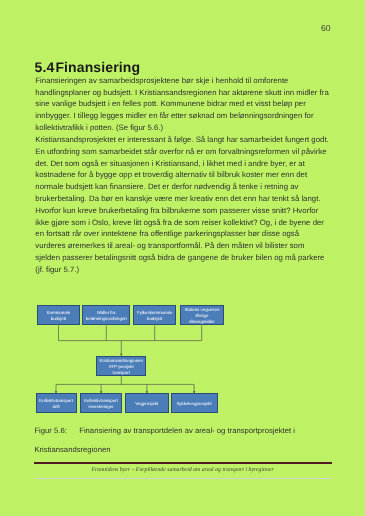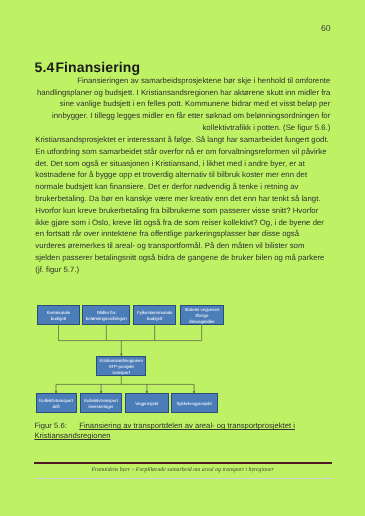--- a/index.html
+++ b/index.html
@@ -2,38 +2,38 @@
 <html><head>
 <meta charset="utf-8">
 <style>
   html,body{margin:0;padding:0;background:#ffffff;}
   body{width:365px;height:516px;font-family:"Liberation Sans",sans-serif;color:#231f20;-webkit-font-smoothing:antialiased;text-rendering:geometricPrecision;}
   .page{position:relative;width:365px;height:516px;overflow:hidden;background:#bef264;}
   .pageno{position:absolute;left:0;top:22.6px;width:330.6px;text-align:right;font-size:8.7px;color:#3b3b3b;}
   h2.sec .hnum{display:inline-block;width:20.8px;}
   h2.sec{position:absolute;left:34.6px;top:58.6px;margin:0;font-size:14px;font-weight:bold;letter-spacing:0.12px;color:#1a1a1a;}
   p.body{position:absolute;left:35.3px;width:295px;font-size:7.8px;line-height:11.8px;letter-spacing:0px;margin:0;color:#2e2e2e;}
-  #p1{top:74.8px;text-align:right;}
+  #p1{top:74.8px;}
   #p2{top:134px;}
   .figwrap{position:absolute;left:0;top:0;width:365px;height:516px;}
   .figconn{position:absolute;left:0;top:0;}
   .fbox{position:absolute;box-sizing:border-box;background:#4b7db8;border:0.7px solid #2a4d7a;
         display:flex;flex-direction:column;align-items:center;justify-content:center;
         color:#ffffff;font-size:4.4px;line-height:6.1px;font-family:"Liberation Sans",sans-serif;}
   .fbox .bl{display:block;white-space:nowrap;position:relative;top:0.9px;}
   #tb0{left:37.0px;top:305.1px;width:42.8px;height:20.2px;}
   #tb1{left:82.3px;top:305.1px;width:48.0px;height:20.2px;}
   #tb2{left:133.2px;top:305.1px;width:43.0px;height:20.2px;}
   #tb3{left:179.7px;top:305.1px;width:44.4px;height:20.2px;}
   #mb {left:96.3px;top:355.5px;width:49.9px;height:20.6px;}
   #bb0{left:35.5px;top:393.0px;width:41.3px;height:19.6px;}
   #bb1{left:79.6px;top:393.0px;width:42.9px;height:19.6px;}
   #bb2{left:124.9px;top:393.0px;width:43.9px;height:19.6px;}
   #bb3{left:170.6px;top:393.0px;width:47.0px;height:19.6px;}
-  .cap{position:absolute;left:34.4px;top:421.2px;width:300px;font-size:7.7px;line-height:10px;color:#2e2e2e;text-decoration:underline;}
+  .cap{position:absolute;left:34.4px;top:421.2px;width:300px;font-size:7.7px;line-height:19px;color:#2e2e2e;}
   .cap .lbl{display:inline-block;width:44.8px;}
   .frule{position:absolute;left:33.5px;width:298.3px;top:461.8px;height:2.4px;background:#4f1a22;}
   .footer{position:absolute;left:33.5px;width:298.3px;top:467.4px;text-align:center;font-size:5.8px;font-style:italic;font-family:"Liberation Serif",serif;color:#3c3c3c;}
   .frule2{position:absolute;left:34.5px;width:297.3px;top:477.6px;height:0.9px;background:#d2d2d2;}
 </style>
 </head>
 <body>
 
 <div class="page">
   <div class="pageno">60</div>

